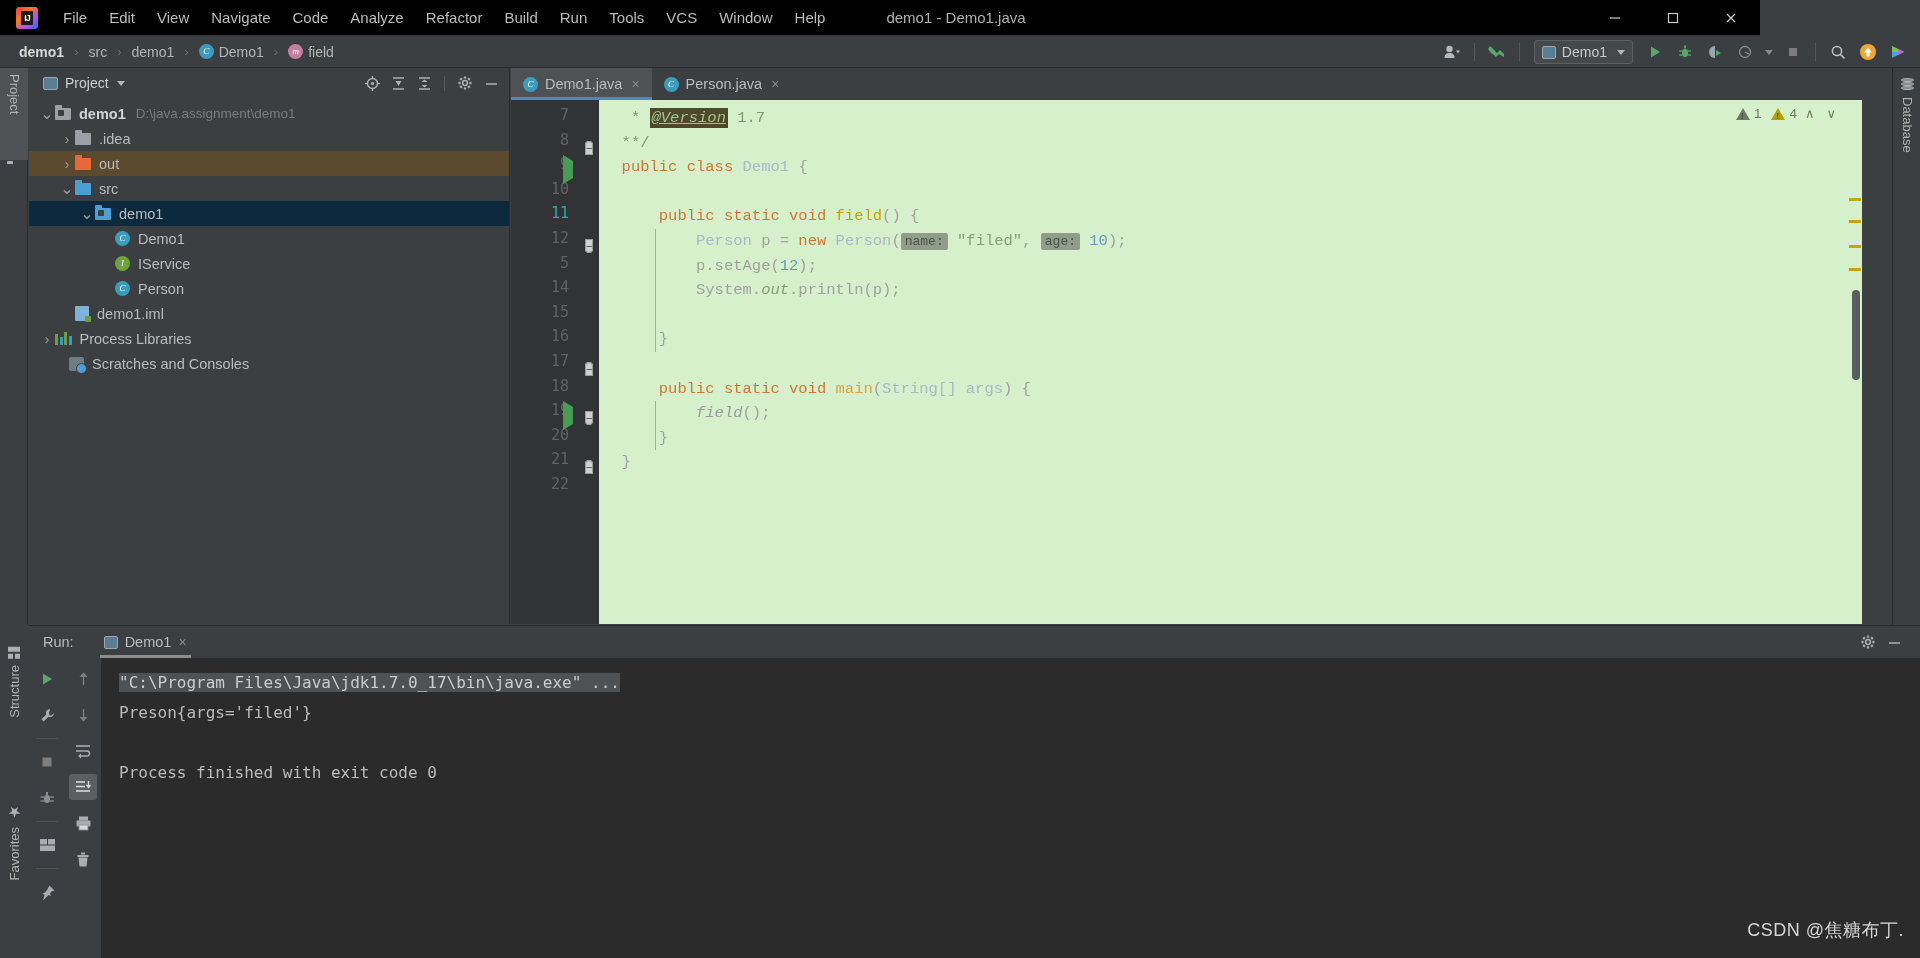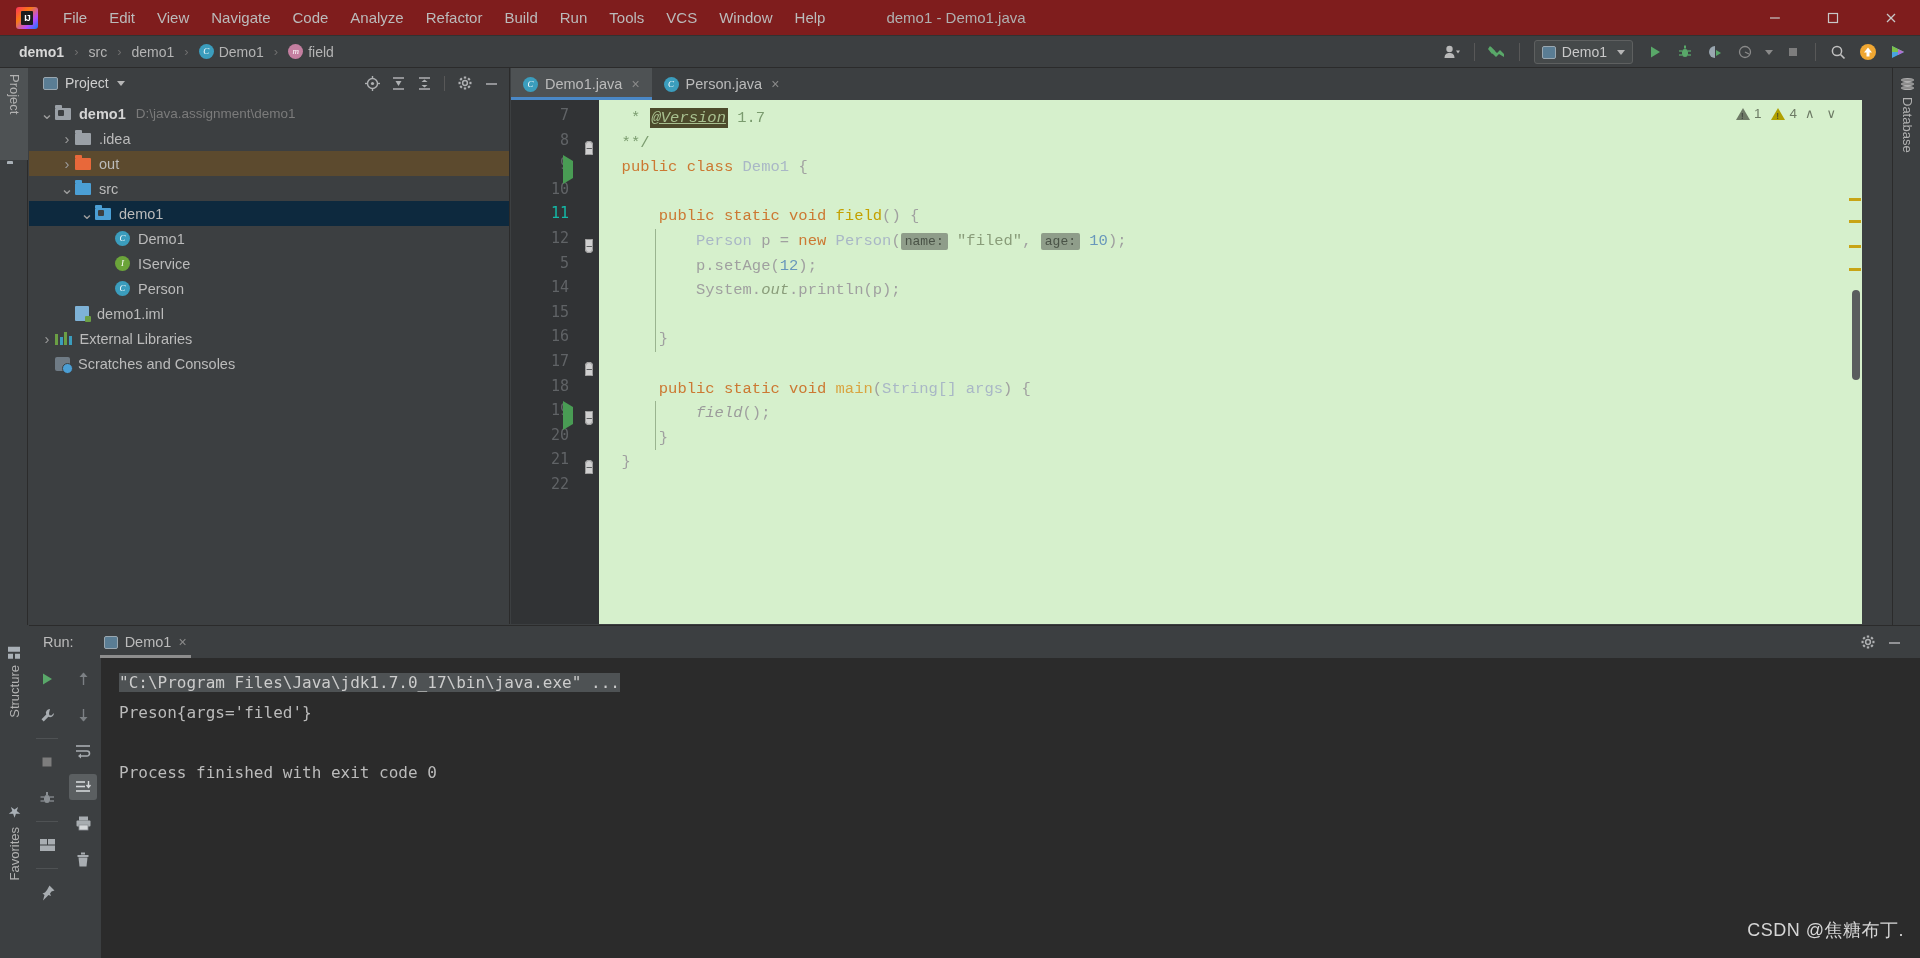--- a/index.html
+++ b/index.html
@@ -6,22 +6,22 @@
   html, body {
     width: 1920px; height: 958px;
     background: #3c3f41;
     font-family: "Liberation Sans", sans-serif;
     overflow: hidden;
   }
   body { position: relative; }
 
   
   #titlebar {
-    position: absolute; top: 0; left: 0; width: 1920px; height: 36px;
-    background: #7f1d1d; display: flex; align-items: center;
+    position: absolute; top: 0; left: 0; width: 1760px; height: 36px;
+    background: #000000; display: flex; align-items: center;
     border-bottom: 1px solid #323232;
   }
   #app-logo {
     width: 22px; height: 22px; margin-left: 16px; margin-right: 14px;
     border-radius: 3px; position: relative; flex: none;
     background: linear-gradient(135deg,#fe315d 0%,#f97a12 35%,#b74aff 70%,#087cfa 100%);
   }
   #app-logo::after {
     content: ""; position: absolute; left: 5px; top: 4px; width: 12px; height: 14px;
     background: #1c1c1c; border-radius: 1px;
@@ -622,23 +622,23 @@
         <span class="tlabel">demo1.iml</span>
       </div>
       <div class="tnode" style="padding-left: 10px;">
         <span class="arrow" style="font-size: 15px;">›</span>
         <span class="libs-ic">
           <i style="height:11px;background:#6b9f44"></i>
           <i style="height:8px;background:#3b9dbd"></i>
           <i style="height:13px;background:#6b9f44"></i>
           <i style="height:9px;background:#3b9dbd"></i>
         </span>
-        <span class="tlabel">External Libraries</span>
-      </div>
-      <div class="tnode" style="padding-left: 10px;">
+        <span class="tlabel">Process Libraries</span>
+      </div>
+      <div class="tnode" style="padding-left: 24px;">
         <span class="arrow blank"></span>
         <span class="scratch-ic"></span>
         <span class="tlabel">Scratches and Consoles</span>
       </div>
     </div>
 </div>
 
 <div id="editor-area">
   <div id="tabbar">
       <div class="etab active">

